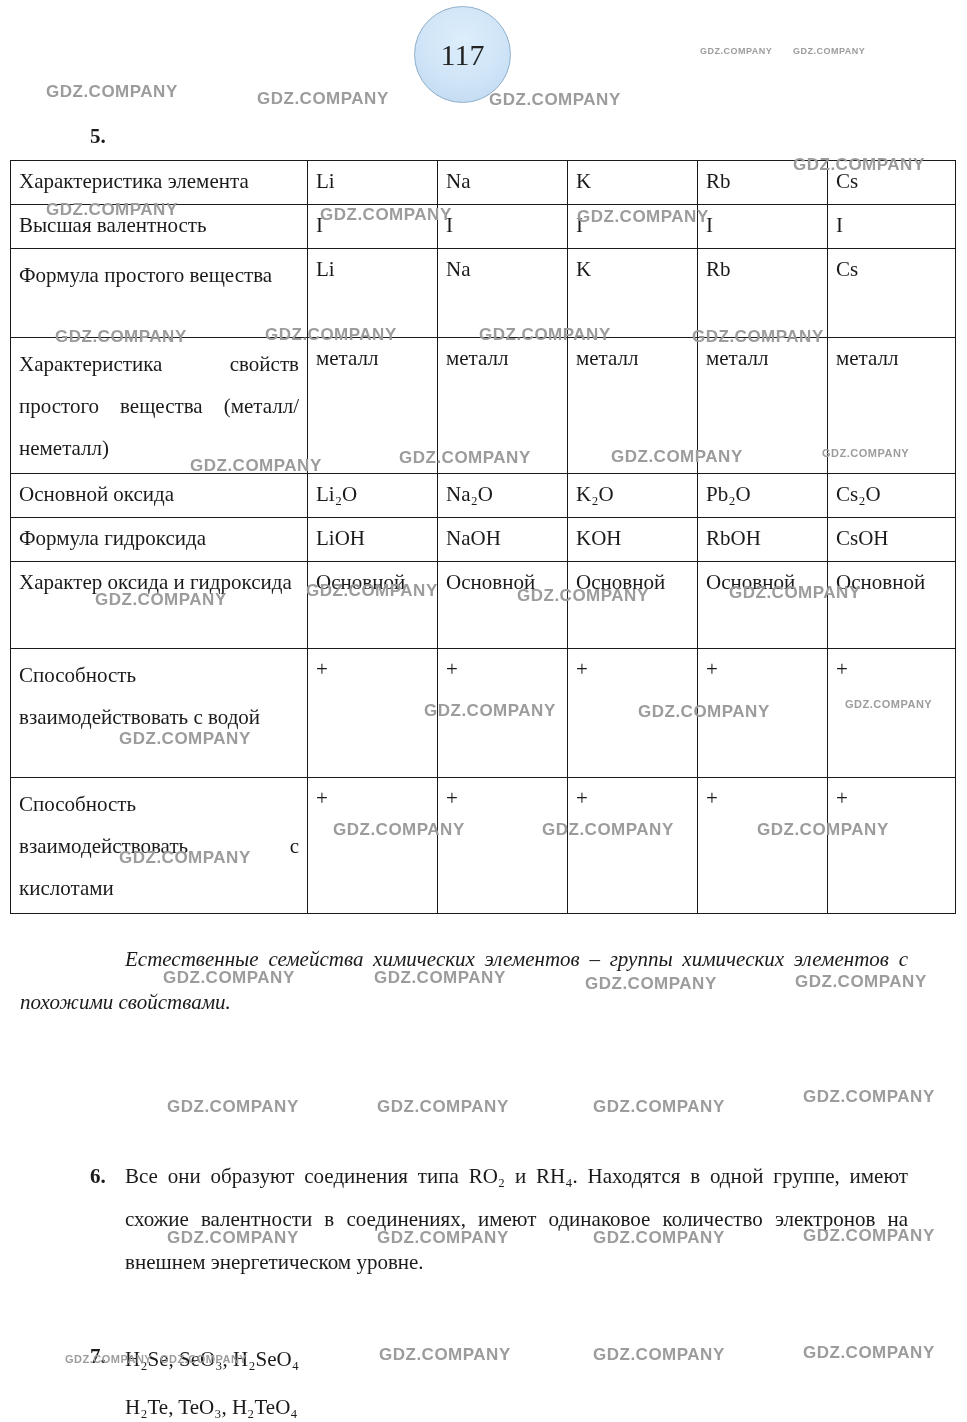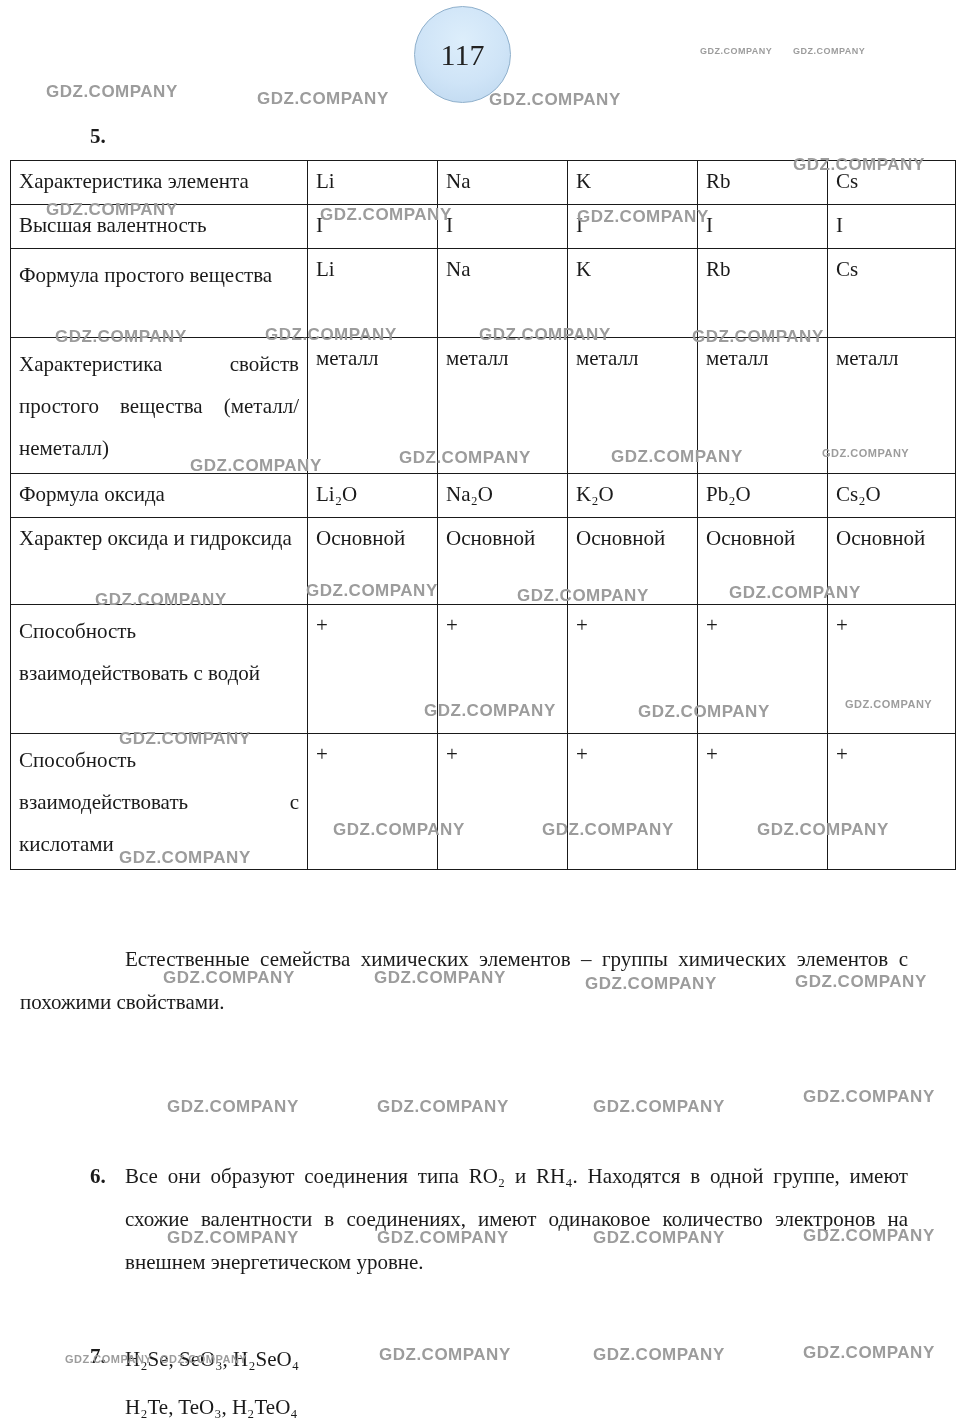--- a/index.html
+++ b/index.html
@@ -64,21 +64,21 @@
   .para {
     position: absolute;
     left: 20px;
     width: 888px;
     font-size: 21px;
     line-height: 2.05;
     text-align: justify;
     text-indent: 105px;
     margin: 0;
   }
-  .para1 { top: 938px; }
+  .para1 { top: 938px; font-style: italic; }
   .para2 { top: 1028px; }
 
   .numbered { position: absolute; left: 0; width: 967px; }
   .numbered .num { position: absolute; left: 90px; top: 0; font-weight: bold; font-size: 21px; line-height: 2.05; }
   .numbered .nbody {
     position: absolute; left: 125px; top: 0;
     width: 783px;
     font-size: 21px;
     line-height: 2.05;
     text-align: justify;
@@ -144,26 +144,34 @@
       </tr>
       <tr class="r3">
         <td class="lbl">Характеристика свойств простого вещества (металл/неметалл)</td>
         <td>металл</td>
         <td>металл</td>
         <td>металл</td>
         <td>металл</td>
         <td>металл</td>
       </tr>
       <tr class="r4">
-        <td class="lbl">Формула оксида</td>
+        <td class="lbl">Основной оксида</td>
         <td>Li₂O</td>
         <td>Na₂O</td>
         <td>K₂O</td>
         <td>Pb₂O</td>
         <td>Cs₂O</td>
+      </tr>
+      <tr class="r5">
+        <td class="lbl">Формула гидроксида</td>
+        <td>LiOH</td>
+        <td>NaOH</td>
+        <td>KOH</td>
+        <td>RbOH</td>
+        <td>CsOH</td>
       </tr>
       <tr class="r6">
         <td class="lbl">Характер оксида и гидроксида</td>
         <td>Основной</td>
         <td>Основной</td>
         <td>Основной</td>
         <td>Основной</td>
         <td>Основной</td>
       </tr>
       <tr class="r7">

